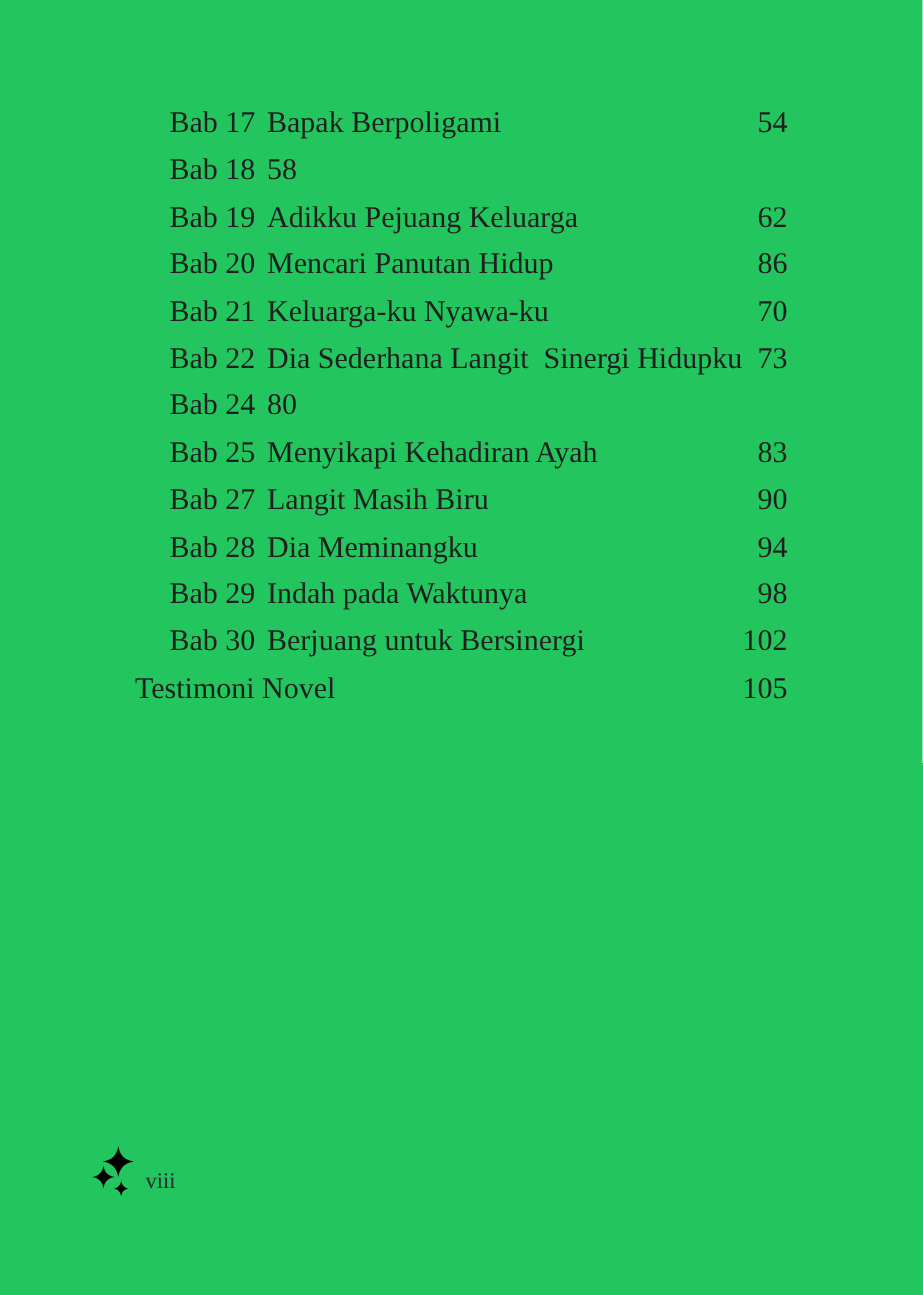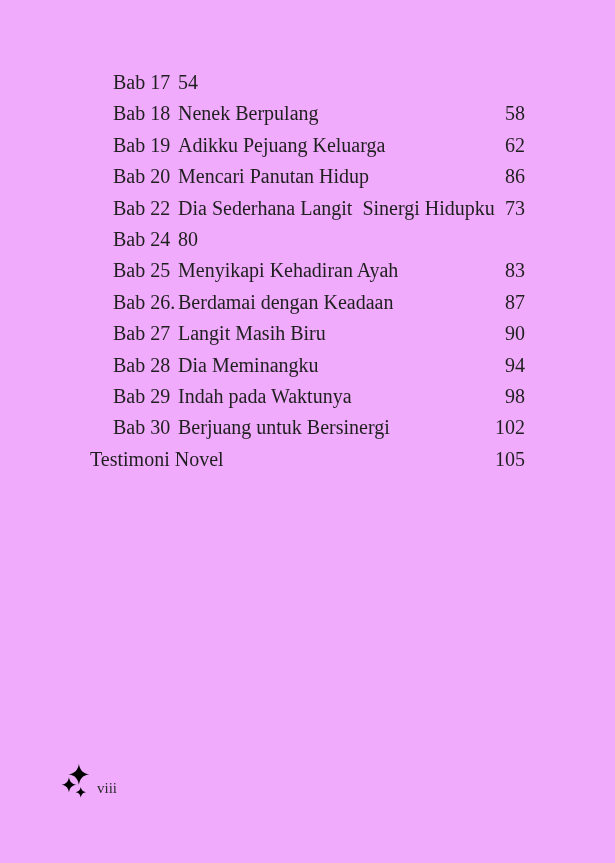--- a/index.html
+++ b/index.html
@@ -4,21 +4,21 @@
 <style>
   html, body {
     margin: 0;
     padding: 0;
     background: #ffffff;
   }
   .page {
     position: relative;
     width: 615px;
     height: 863px;
-    background: #f0abfc;
+    background: #22c55e;
     font-family: "Liberation Serif", serif;
     color: #1f1f1f;
     overflow: hidden;
   }
   .toc {
     position: absolute;
     left: 90px;
     top: 67px;
     width: 435px;
   }
@@ -64,28 +64,28 @@
     color: #2b2b2b;
   }
 </style>
 </head>
 <body>
 
 <div class="page">
 
   <main class="toc" id="toc-rows">
 
-  <div class="toc-row chapter"><span class="toc-label">Bab 17</span><span class="toc-page">54</span></div>
-      <div class="toc-row chapter"><span class="toc-label">Bab 18</span><span class="toc-title">Nenek Berpulang</span><span class="toc-page">58</span></div>
+  <div class="toc-row chapter"><span class="toc-label">Bab 17</span><span class="toc-title">Bapak Berpoligami</span><span class="toc-page">54</span></div>
+      <div class="toc-row chapter"><span class="toc-label">Bab 18</span><span class="toc-page">58</span></div>
       <div class="toc-row chapter"><span class="toc-label">Bab 19</span><span class="toc-title">Adikku Pejuang Keluarga</span><span class="toc-page">62</span></div>
       <div class="toc-row chapter"><span class="toc-label">Bab 20</span><span class="toc-title">Mencari Panutan Hidup</span><span class="toc-page">86</span></div>
+      <div class="toc-row chapter"><span class="toc-label">Bab 21</span><span class="toc-title">Keluarga-ku Nyawa-ku</span><span class="toc-page">70</span></div>
       <div class="toc-row chapter"><span class="toc-label">Bab 22</span><span class="toc-title">Dia Sederhana Langit  Sinergi Hidupku</span><span class="toc-page">73</span></div>
       <div class="toc-row chapter"><span class="toc-label">Bab 24</span><span class="toc-page">80</span></div>
       <div class="toc-row chapter"><span class="toc-label">Bab 25</span><span class="toc-title">Menyikapi Kehadiran Ayah</span><span class="toc-page">83</span></div>
-      <div class="toc-row chapter"><span class="toc-label">Bab 26.</span><span class="toc-title">Berdamai dengan Keadaan</span><span class="toc-page">87</span></div>
       <div class="toc-row chapter"><span class="toc-label">Bab 27</span><span class="toc-title">Langit Masih Biru</span><span class="toc-page">90</span></div>
       <div class="toc-row chapter"><span class="toc-label">Bab 28</span><span class="toc-title">Dia Meminangku</span><span class="toc-page">94</span></div>
       <div class="toc-row chapter"><span class="toc-label">Bab 29</span><span class="toc-title">Indah pada Waktunya</span><span class="toc-page">98</span></div>
       <div class="toc-row chapter"><span class="toc-label">Bab 30</span><span class="toc-title">Berjuang untuk Bersinergi</span><span class="toc-page">102</span></div>
       <div class="toc-row section"><span class="toc-title">Testimoni Novel</span><span class="toc-page">105</span></div>
     </main>
 
   <footer class="footer">
     <svg class="sparkles" viewBox="0 0 36 40" xmlns="http://www.w3.org/2000/svg" aria-hidden="true">
       <path fill="#000000" d="M 20 3

